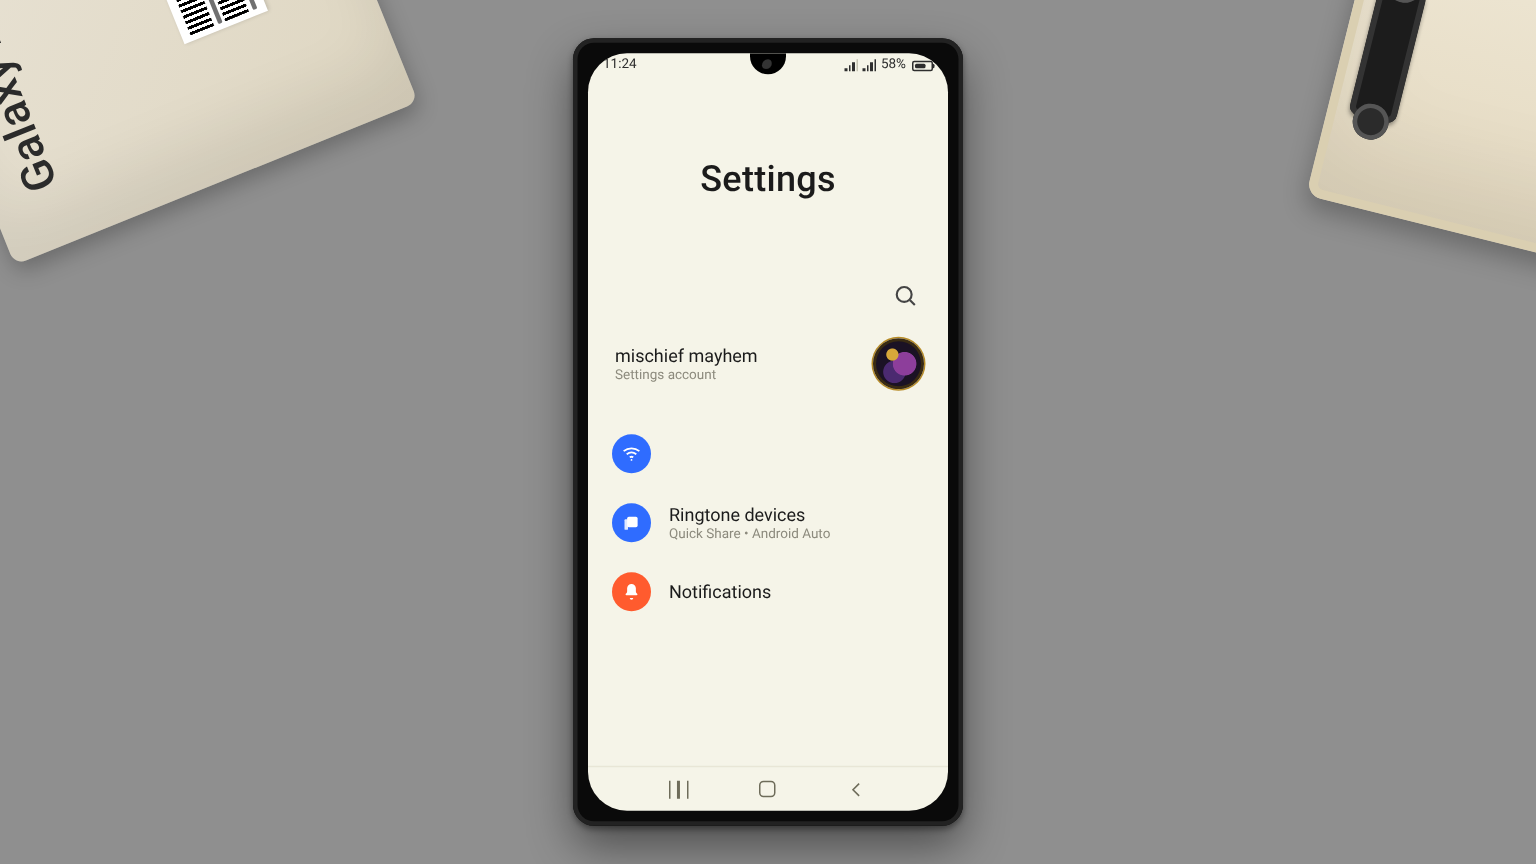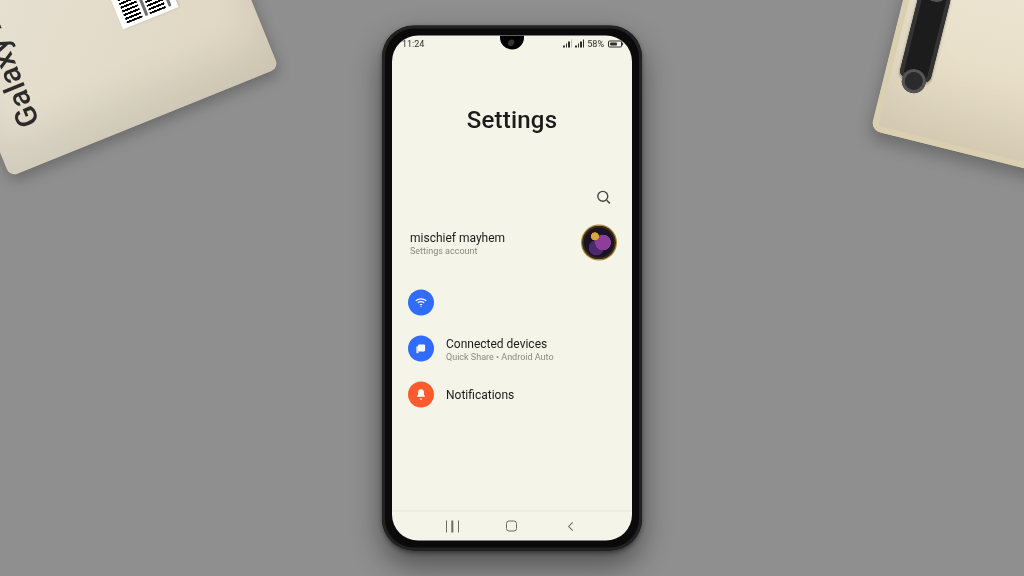--- a/index.html
+++ b/index.html
@@ -72,21 +72,21 @@
   .prop-crate .hinge::before { top:-14px; }
   .prop-crate .hinge::after  { bottom:-14px; }
 
   
   .phone {
     position: absolute;
     left: 50%; top: 50%;
     transform: translate(-50%, -50%);
     width: 260px; height: 525px;
     background: #0a0a0a;
-    border-radius: 32px;
+    border-radius: 14px;
     box-shadow:
       0 14px 30px rgba(0,0,0,.45),
       0 2px 4px rgba(0,0,0,.4),
       inset 0 0 0 3px #222;
     padding: 10px;
   }
   .screen {
     width: 100%; height: 100%;
     background: #f5f4e8;
     border-radius: 26px;
@@ -291,21 +291,21 @@
       </div>
 
       <div class="item">
         <div class="ico ic-blue2">
           <svg viewBox="0 0 24 24" fill="currentColor">
             <rect x="7" y="5" width="12" height="12" rx="2"></rect>
               <rect x="4" y="8" width="4" height="12" rx="1" opacity="0.85"></rect>
           </svg>
         </div>
         <div class="txt">
-          <div class="title">Connected devices</div>
+          <div class="title">Ringtone devices</div>
           <div class="sub">Quick Share  •  Android Auto</div>
         </div>
       </div>
 
 
 
       <div class="item">
         <div class="ico ic-orange">
           <svg viewBox="0 0 24 24" fill="currentColor">
             <path d="M12 3a5 5 0 0 1 5 5v3.6c0 .8.3 1.6.9 2.1l.6.6c.6.6.2 1.7-.7 1.7H6.2c-.9 0-1.3-1.1-.7-1.7l.6-.6c.6-.5.9-1.3.9-2.1V8a5 5 0 0 1 5-5z"></path>

